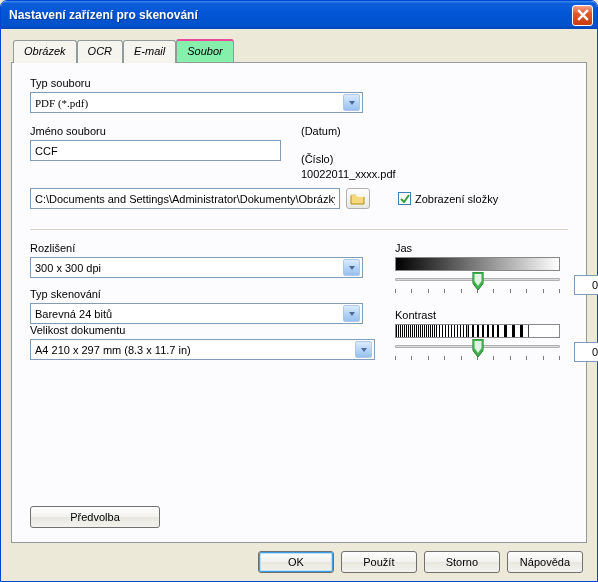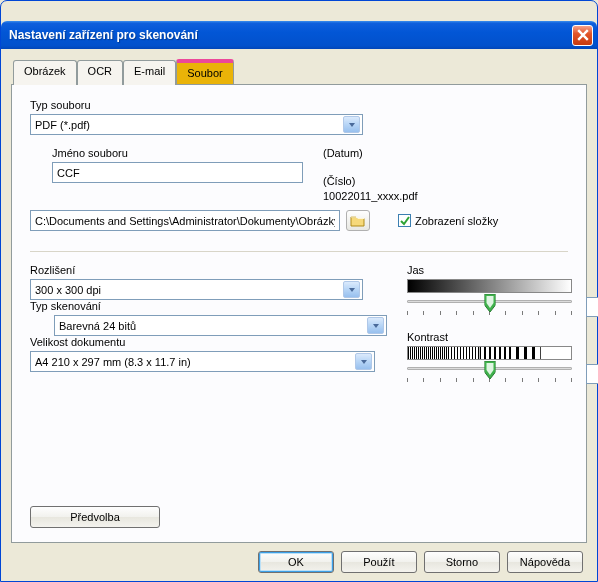--- a/index.html
+++ b/index.html
@@ -22,21 +22,20 @@
     flex-direction: column;
   }
   .titlebar {
     height: 28px;
     background: linear-gradient(to bottom, #3b8eed 0%, #0f5fdc 8%, #0256d6 40%, #0251cc 88%, #0246b8 100%);
     border-radius: 6px 6px 0 0;
     display: flex;
     align-items: center;
     padding: 0 4px 0 8px;
     color: #fff;
-    margin-top: 20px;
   }
   .titlebar .title {
     font-weight: bold;
     font-size: 12px;
     flex: 1;
     text-shadow: 1px 1px 1px rgba(0,0,0,.3);
   }
   .close-btn {
     width: 21px; height: 21px;
     background: linear-gradient(to bottom, #f7a18a 0%, #e2562a 40%, #c83a0f 100%);
@@ -65,26 +64,27 @@
     padding: 4px 10px 4px 10px;
     border: 1px solid #919b9c;
     border-bottom: none;
     background: #f6f4ef;
     border-radius: 3px 3px 0 0;
     margin-right: 0px;
     cursor: pointer;
     position: relative;
     top: 1px;
     color: #000;
+    font-style: italic;
   }
   .tab.active {
-    background: #eab308;
+    background: #86efac;
     top: 0;
     padding-bottom: 5px;
-    border-top: 4px solid #ec4899;
+    border-top: 2px solid #ec4899;
     z-index: 3;
   }
   .tabpage {
     flex: 1;
     background: #fcfcfe;
     border: 1px solid #919b9c;
     padding: 14px 18px 14px 18px;
     position: relative;
     z-index: 1;
     display: flex;
@@ -231,32 +231,32 @@
       <div class="tab">OCR</div>
       <div class="tab">E-mail</div>
       <div class="tab active">Soubor</div>
     </div>
 
     <div class="tabpage">
 
       <div class="row">
         <div style="flex:0 0 335px;">
           <span class="lbl">Typ souboru</span>
-          <div class="combo" style="width:333px;">
+          <div class="combo" style="width:333px;font-family:Liberation Serif, serif;">
             <span>PDF (*.pdf)</span>
             <span class="arrow">
                 <svg viewBox="0 0 8 8">
                   <path d="M1 2 L4 6 L7 2 Z" fill="#4a6a9a"></path>
                 </svg>
               </span>
           </div>
         </div>
       </div>
 
-      <div class="row" style="margin-top:12px;margin-left:22px;">
+      <div class="row" style="margin-top:12px;">
         <div style="flex:0 0 230px;">
           <span class="lbl">Jméno souboru</span>
           <input class="txt" style="width: 251px;" value="CCF">
         </div>
         <div style="padding-left:20px; padding-top:0px;">
           <div style="display:flex; gap:16px;flex-direction:column;">
             <span>(Datum)</span>
             <span>(Číslo)</span>
           </div>
           <div style="margin-top:3px;">10022011_xxxx.pdf</div>
@@ -291,22 +291,22 @@
           <span class="lbl">Rozlišení</span>
           <div class="combo" style="width:333px;">
             <span>300 x 300 dpi</span>
             <span class="arrow">
                 <svg viewBox="0 0 8 8">
                   <path d="M1 2 L4 6 L7 2 Z" fill="#4a6a9a"></path>
                 </svg>
               </span>
           </div>
 
-          <span class="lbl" style="">Typ skenování</span>
-          <div class="combo" style="width:333px;margin-left:24px;">
+          <span class="lbl" style="margin-top:10px;">Typ skenování</span>
+          <div class="combo" style="width:333px;">
             <span>Barevná 24 bitů</span>
             <span class="arrow">
                 <svg viewBox="0 0 8 8">
                   <path d="M1 2 L4 6 L7 2 Z" fill="#4a6a9a"></path>
                 </svg>
               </span>
           </div>
 
           <span class="lbl" style="">Velikost dokumentu</span>
           <div class="combo" style="width:345px;">

